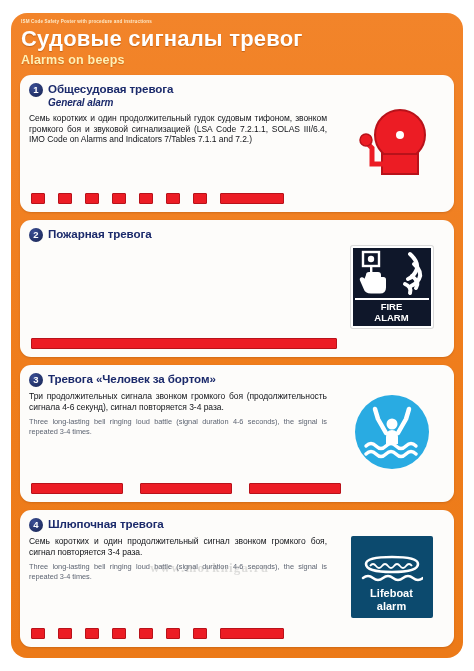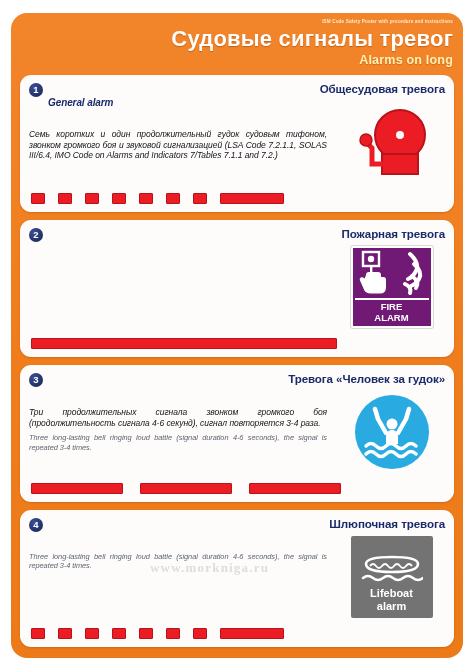--- a/index.html
+++ b/index.html
@@ -24,21 +24,21 @@
     height: 645px;
     box-sizing: border-box;
     background: #f07d1e;
     background: linear-gradient(180deg, #f2842a 0%, #ef7d1c 55%, #ec7a18 100%);
     border-radius: 16px;
     padding: 0;
   }
 
   
   .header {
-    text-align: right;
+    text-align: left;
     padding: 5px 10px 7px 10px;
   }
   .header-kicker {
     font-size: 4.6px;
     font-weight: bold;
     color: #fde9c8;
     letter-spacing: 0.15px;
     line-height: 8px;
     white-space: nowrap;
   }
@@ -96,36 +96,34 @@
     text-align: center;
     margin-top: 1px;
   }
   .titles { flex: 1 1 auto; }
   .title-ru {
     font-size: 11.6px;
     font-weight: bold;
     color: #1b2a6b;
     line-height: 13.5px;
     letter-spacing: -0.1px;
-    text-align: right;
   }
   .title-en {
     font-size: 10px;
     font-weight: bold;
     font-style: italic;
     color: #1b2a6b;
     line-height: 13.5px;
     letter-spacing: -0.1px;
   }
 
   .body-wrap {
     position: relative;
-    margin-top: 20px;
+    margin-top: 4px;
     padding-right: 118px;
-    font-style: italic;
   }
   .text-ru {
     font-size: 8.5px;
     color: #111318;
     line-height: 10.6px;
     text-align: justify;
     letter-spacing: -0.05px;
   }
   .text-en {
     font-size: 7.4px;
@@ -168,21 +166,21 @@
   }
   .sig-gap { flex: 0 0 auto; }
 
   
   .bell-wrap { width: 100px; height: 80px; }
 
   
   .fire-sign {
     width: 82px;
     height: 82px;
-    background: #701a75;
+    background: #0f172a;
     border: 2px solid #ffffff;
     box-sizing: border-box;
     border-radius: 2px;
     box-shadow: 0 0 0 1px #d9d9d9;
     display: flex;
     flex-direction: column;
     align-items: center;
     justify-content: flex-start;
     padding-top: 2px;
   }
@@ -207,21 +205,21 @@
     background: #29abe2;
     display: flex;
     align-items: center;
     justify-content: center;
   }
 
   
   .boat-sign {
     width: 82px;
     height: 82px;
-    background: #737373;
+    background: #0c4a6e;
     border-radius: 2px;
     display: flex;
     flex-direction: column;
     align-items: center;
     justify-content: center;
     padding-top: 12px;
     box-sizing: border-box;
   }
   .boat-glyph { width: 62px; height: 30px; }
   .boat-label {
@@ -248,21 +246,21 @@
   }
 </style>
 </head>
 <body>
 
 <div class="poster">
 
   <div class="header">
     <div class="header-kicker">ISM Code Safety Poster with procedure and instructions</div>
     <div class="header-title">Судовые сигналы тревог</div>
-    <div class="header-subtitle">Alarms on long</div>
+    <div class="header-subtitle">Alarms on beeps</div>
   </div>
 
   <div class="cards">
 
     <div class="card">
       <div class="card-head">
         <div class="badge">1</div>
         <div class="titles">
           <div class="title-ru">Общесудовая тревога</div>
           <div class="title-en">General alarm</div>
@@ -337,21 +335,21 @@
 
       <div class="signal-strip">
         <div class="sig" style="width:306px"></div>
       </div>
     </div>
 
     <div class="card">
       <div class="card-head">
         <div class="badge">3</div>
         <div class="titles">
-          <div class="title-ru">Тревога «Человек за гудок»</div>
+          <div class="title-ru">Тревога «Человек за бортом»</div>
         </div>
       </div>
       <div class="body-wrap">
         <div class="text-ru">Три продолжительных сигнала звонком громкого боя (продолжительность сигнала 4-6 секунд), сигнал повторяется 3-4 раза.</div>
         <div class="text-en">Three long-lasting bell ringing loud battle (signal duration 4-6 seconds), the signal is repeated 3-4 times.</div>
       </div>
 
       <div class="picto">
         <div class="mob-circle">
           <svg width="60" height="58" viewBox="0 0 60 58">
@@ -379,20 +377,21 @@
     </div>
 
     <div class="card">
       <div class="card-head">
         <div class="badge">4</div>
         <div class="titles">
           <div class="title-ru">Шлюпочная тревога</div>
         </div>
       </div>
       <div class="body-wrap">
+        <div class="text-ru">Семь коротких и один продолжительный сигнал звонком громкого боя, сигнал повторяется 3-4 раза.</div>
         <div class="text-en">Three long-lasting bell ringing loud battle (signal duration 4-6 seconds), the signal is repeated 3-4 times.</div>
       </div>
 
       <div class="picto">
         <div class="boat-sign">
           <svg class="boat-glyph" viewBox="0 0 62 30">
 
             <path d="M5 10 q0 -7 26 -7 t26 7 q0 8 -26 8 t-26 -8 z" fill="none" stroke="#ffffff" stroke-width="2.6"></path>
 
             <path d="M9 12 q3 -4 6 0 t6 0 t6 0 t6 0 t6 0 t6 0 t6 0" fill="none" stroke="#ffffff" stroke-width="1.8"></path>

